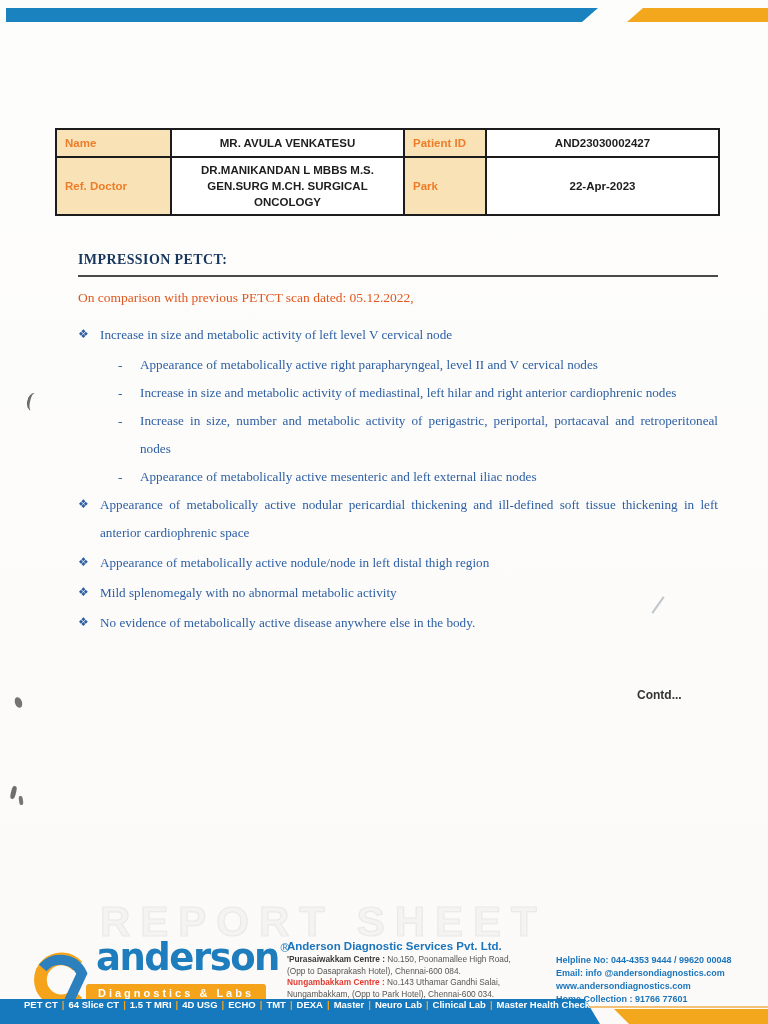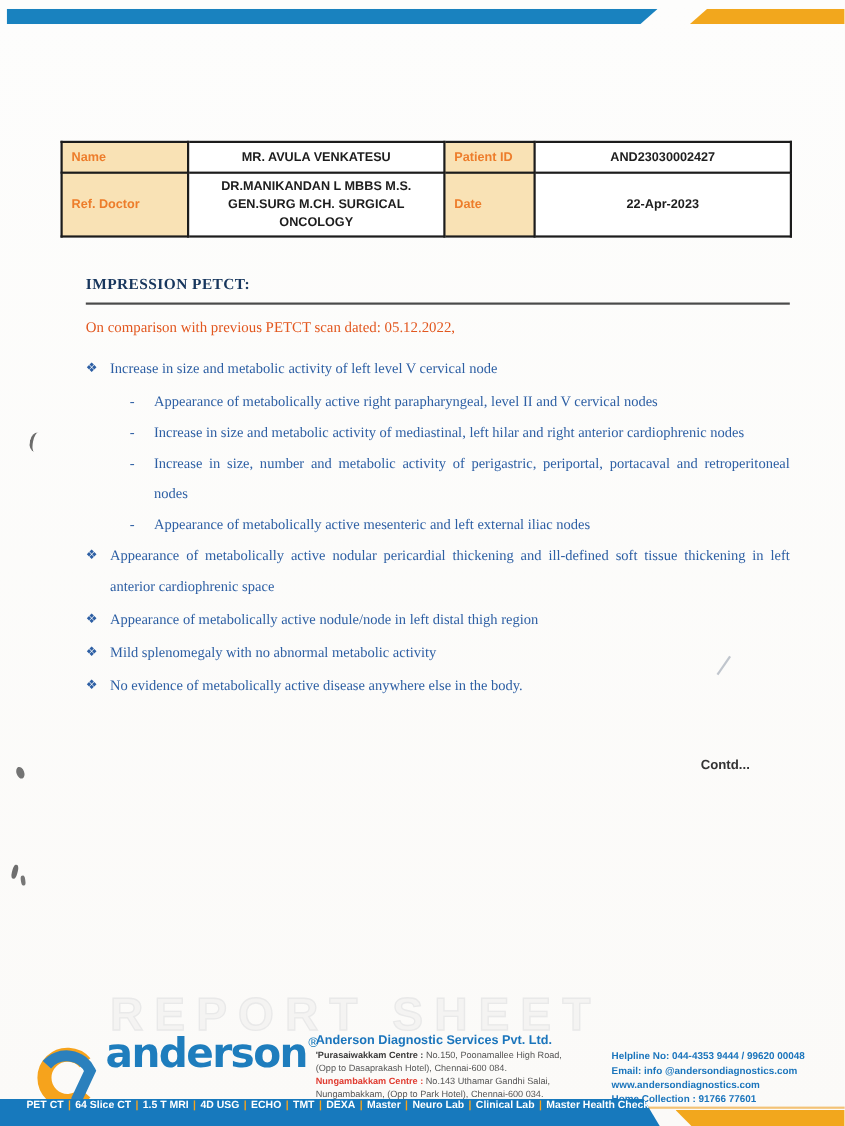--- a/index.html
+++ b/index.html
@@ -97,21 +97,21 @@
     <tbody>
         <tr class="r1">
       <th>Name</th>
       <td>MR. AVULA VENKATESU</td>
       <th>Patient ID</th>
       <td>AND23030002427</td>
     </tr>
     <tr class="r3">
       <th>Ref. Doctor</th>
       <td class="doctor">DR.MANIKANDAN L MBBS M.S. GEN.SURG M.CH. SURGICAL ONCOLOGY</td>
-      <th>Date</th>
+      <th>Park</th>
       <td>22-Apr-2023</td>
     </tr>
   </tbody>
     </table>
 
   <div class="impression">
     <div class="imp-heading">IMPRESSION PETCT:</div>
     <div class="comparison">On comparison with previous PETCT scan dated: 05.12.2022,</div>
 
     <div class="blist">
@@ -162,20 +162,21 @@
   <div class="contd">Contd...</div>
 
   <div class="watermark">REPORT SHEET</div>
 
   <div class="footer">
     <svg class="logo-icon" viewBox="0 0 70 70">
       <path d="M54 22 A 23 23 0 1 0 54 52" stroke="#f6a31c" stroke-width="14" fill="none"></path>
       <path d="M16 24 A 26 26 0 0 1 59 30 L 45 60" stroke="#2b80bd" stroke-width="11" fill="none"></path>
     </svg>
     <div class="brand-name"><span>anderson</span><span class="brand-reg">®</span></div>
+    <div class="brand-pill">Diagnostics &amp; Labs</div>
 
     <div class="addr">
       <div class="company">Anderson Diagnostic Services Pvt. Ltd.</div>
       <div class="addr-line"><span class="addr-label-dark">'Purasaiwakkam Centre :</span><span> No.150, Poonamallee High Road,</span></div>
       <div class="addr-line">(Opp to Dasaprakash Hotel), Chennai-600 084.</div>
       <div class="addr-line"><span class="addr-label-red">Nungambakkam Centre :</span><span> No.143 Uthamar Gandhi Salai,</span></div>
       <div class="addr-line">Nungambakkam, (Opp to Park Hotel), Chennai-600 034.</div>
     </div>
     <div class="addr-underline"></div>
 

